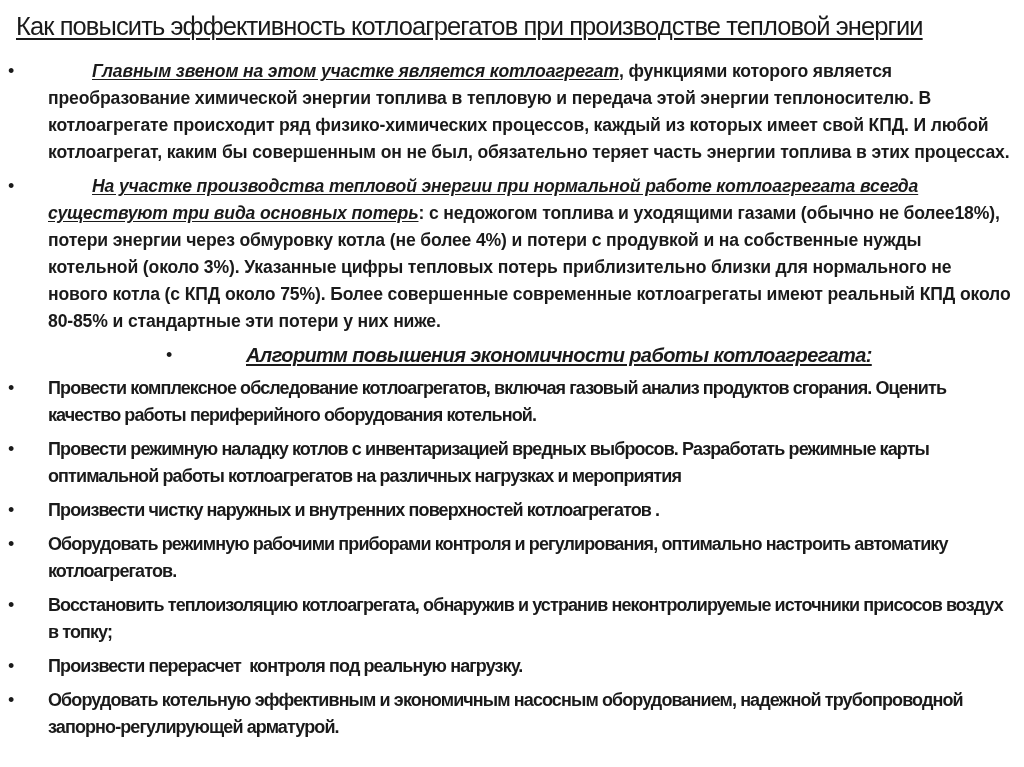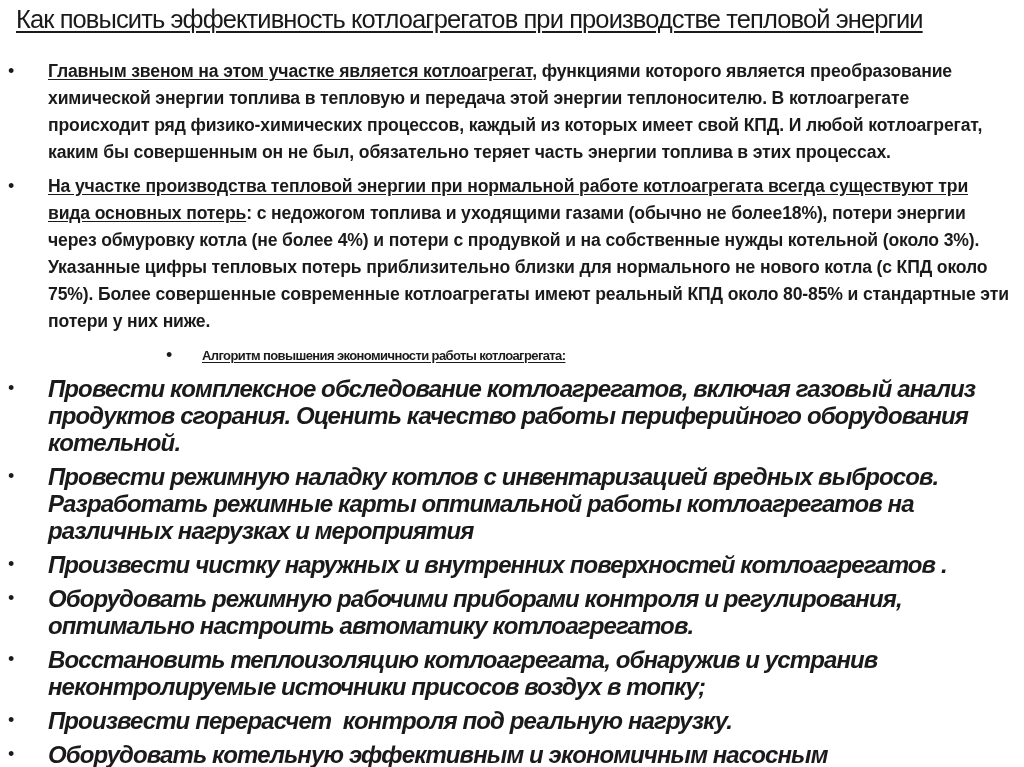--- a/index.html
+++ b/index.html
@@ -1,35 +1,35 @@
 <!DOCTYPE html>
 <html><head>
 <meta charset="utf-8">
 <style>
   html, body { margin: 0; padding: 0; background: #ffffff; }
   body { width: 1024px; height: 767px; overflow: hidden; position: relative; color: #1a1a1a; }
   .title {
-    position: absolute; left: 16px; top: 3px; width: 1000px;
+    position: absolute; left: 16px; top: 10px; width: 1000px;
     font-family: "Liberation Sans Narrow", "Liberation Sans", sans-serif;
     font-size: 25.5px; letter-spacing: -0.9px; line-height: 32px;
     text-decoration: underline; text-underline-offset: 3px; text-decoration-thickness: 1.5px;
     white-space: nowrap; color: #1a1a1a;
   }
   .list { position: absolute; left: 0; top: 58px; width: 1024px; margin: 0; padding: 0; list-style: none; }
   .item { position: relative; padding-left: 48px; padding-right: 10px; margin-bottom: 7px; }
   .bullet { position: absolute; left: 8px; top: 0; font-family: "Liberation Sans", sans-serif; font-size: 18px; line-height: 27px; }
   .txt {
     font-family: "Liberation Sans", sans-serif; font-weight: bold;
     font-size: 17.6px; line-height: 27px; letter-spacing: -0.15px;
   }
-  .em { text-decoration: underline; text-underline-offset: 2px; }
-  .narrow .txt { font-size: 24px; letter-spacing: -0.9px; transform-origin: left top; font-style: italic; }
+  .em { font-style: italic; text-decoration: underline; text-underline-offset: 2px; margin-left: 44px; }
+  .narrow .txt { font-size: 18px; letter-spacing: -0.9px; transform-origin: left top; }
   .center-item { padding-left: 202px; margin-bottom: 6px; }
   .center-item .bullet { left: 166px; }
-  .center-item .txt { font-size: 13px; letter-spacing: -0.6px; }
+  .center-item .txt { font-size: 20px; letter-spacing: -0.6px; }
 </style>
 </head>
 <body>
 
 <div class="title">Как повысить эффективность котлоагрегатов при производстве тепловой энергии</div>
 
 <ul class="list">
   <li class="item">
     <span class="bullet">•</span>
     <div class="txt"><span class="em">Главным звеном на этом участке является котлоагрегат</span><span>, функциями которого является преобразование химической энергии топлива в тепловую и передача этой энергии теплоносителю. В котлоагрегате происходит ряд физико-химических процессов, каждый из которых имеет свой КПД. И любой котлоагрегат, каким бы совершенным он не был, обязательно теряет часть энергии топлива в этих процессах.</span></div>

